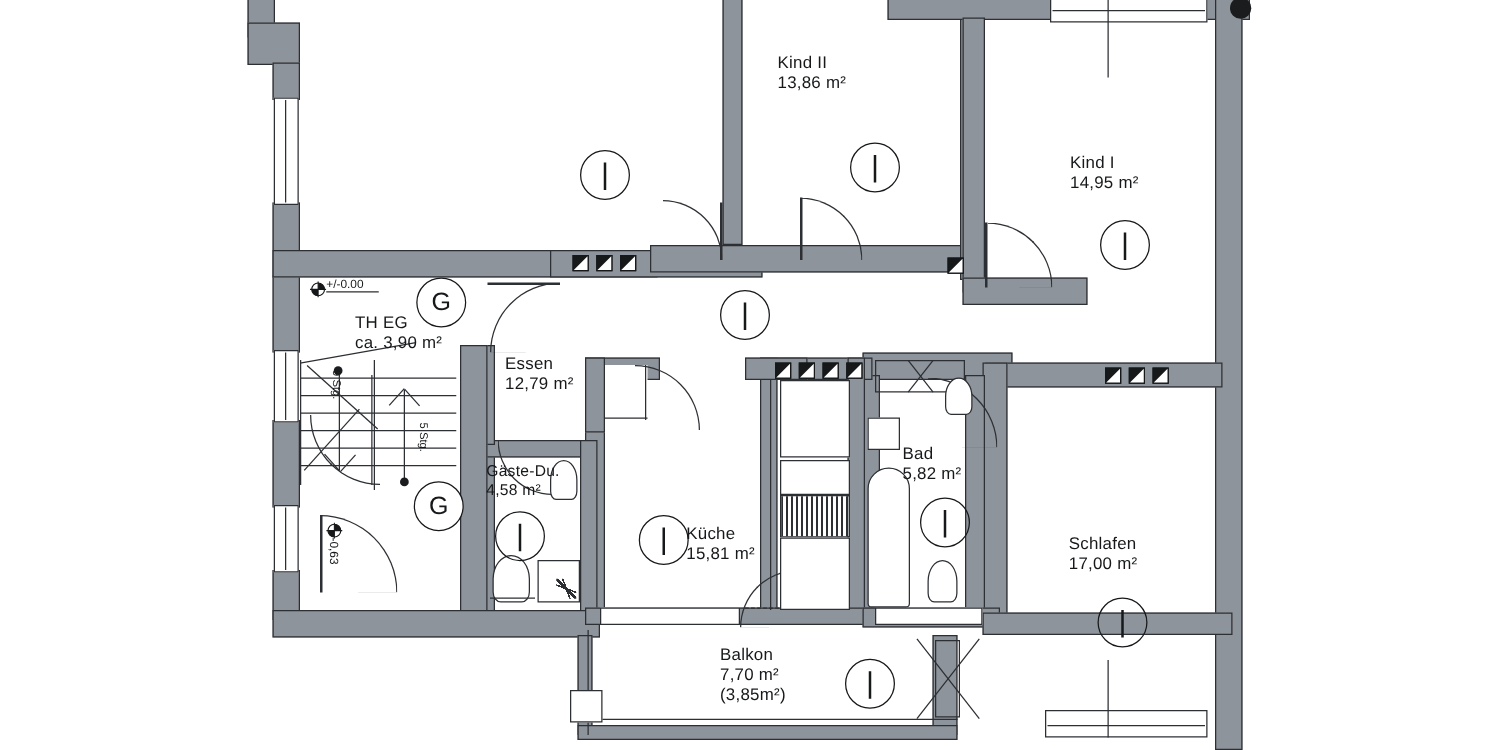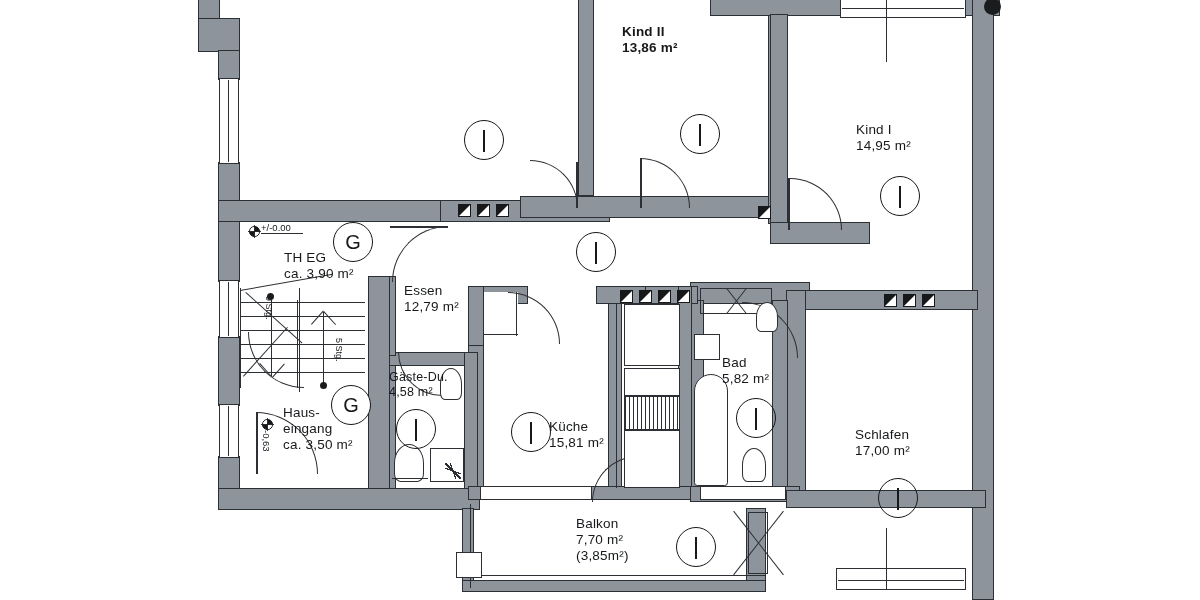--- a/index.html
+++ b/index.html
@@ -234,21 +234,21 @@
     <path d="M7 1.5 A5.5 5.5 0 0 1 12.5 7 L7 7 Z" fill="#16181a"></path>
     <path d="M7 12.5 A5.5 5.5 0 0 1 1.5 7 L7 7 Z" fill="#16181a"></path>
     <line x1="7" y1="0" x2="7" y2="14" stroke="#16181a" stroke-width="0.9"></line>
     <line x1="0" y1="7" x2="14" y2="7" stroke="#16181a" stroke-width="0.9"></line>
   </svg>
   <div class="vtxt" style="left:272px;top:430px;font-size:9.5px;">-0,63</div>
 
   <div class="colmark" style="left:984px;top:-2px;"></div>
 
 
-  <div class="label" style="left:622px;top:24px;font-weight:bold;">
+  <div class="label" style="left:622px;top:42px;">
     <span class="ln">Kind II</span>
     <span class="ln">13,86 m²</span>
   </div>
 
   <div class="label" style="left:856px;top:122px;">
     <span class="ln">Kind I</span>
     <span class="ln">14,95 m²</span>
   </div>
 
   <div class="label" style="left:284px;top:250px;">
@@ -280,19 +280,14 @@
     <span class="ln">Schlafen</span>
     <span class="ln">17,00 m²</span>
   </div>
 
   <div class="label" style="left:576px;top:516px;">
     <span class="ln">Balkon</span>
     <span class="ln">7,70 m²</span>
     <span class="ln">(3,85m²)</span>
   </div>
 
-  <div class="label" style="left:283px;top:405px;">
-    <span class="ln">Haus-</span>
-    <span class="ln">eingang</span>
-    <span class="ln">ca. 3,50 m²</span>
-  </div>
 
 </div>
 
 </body></html>

